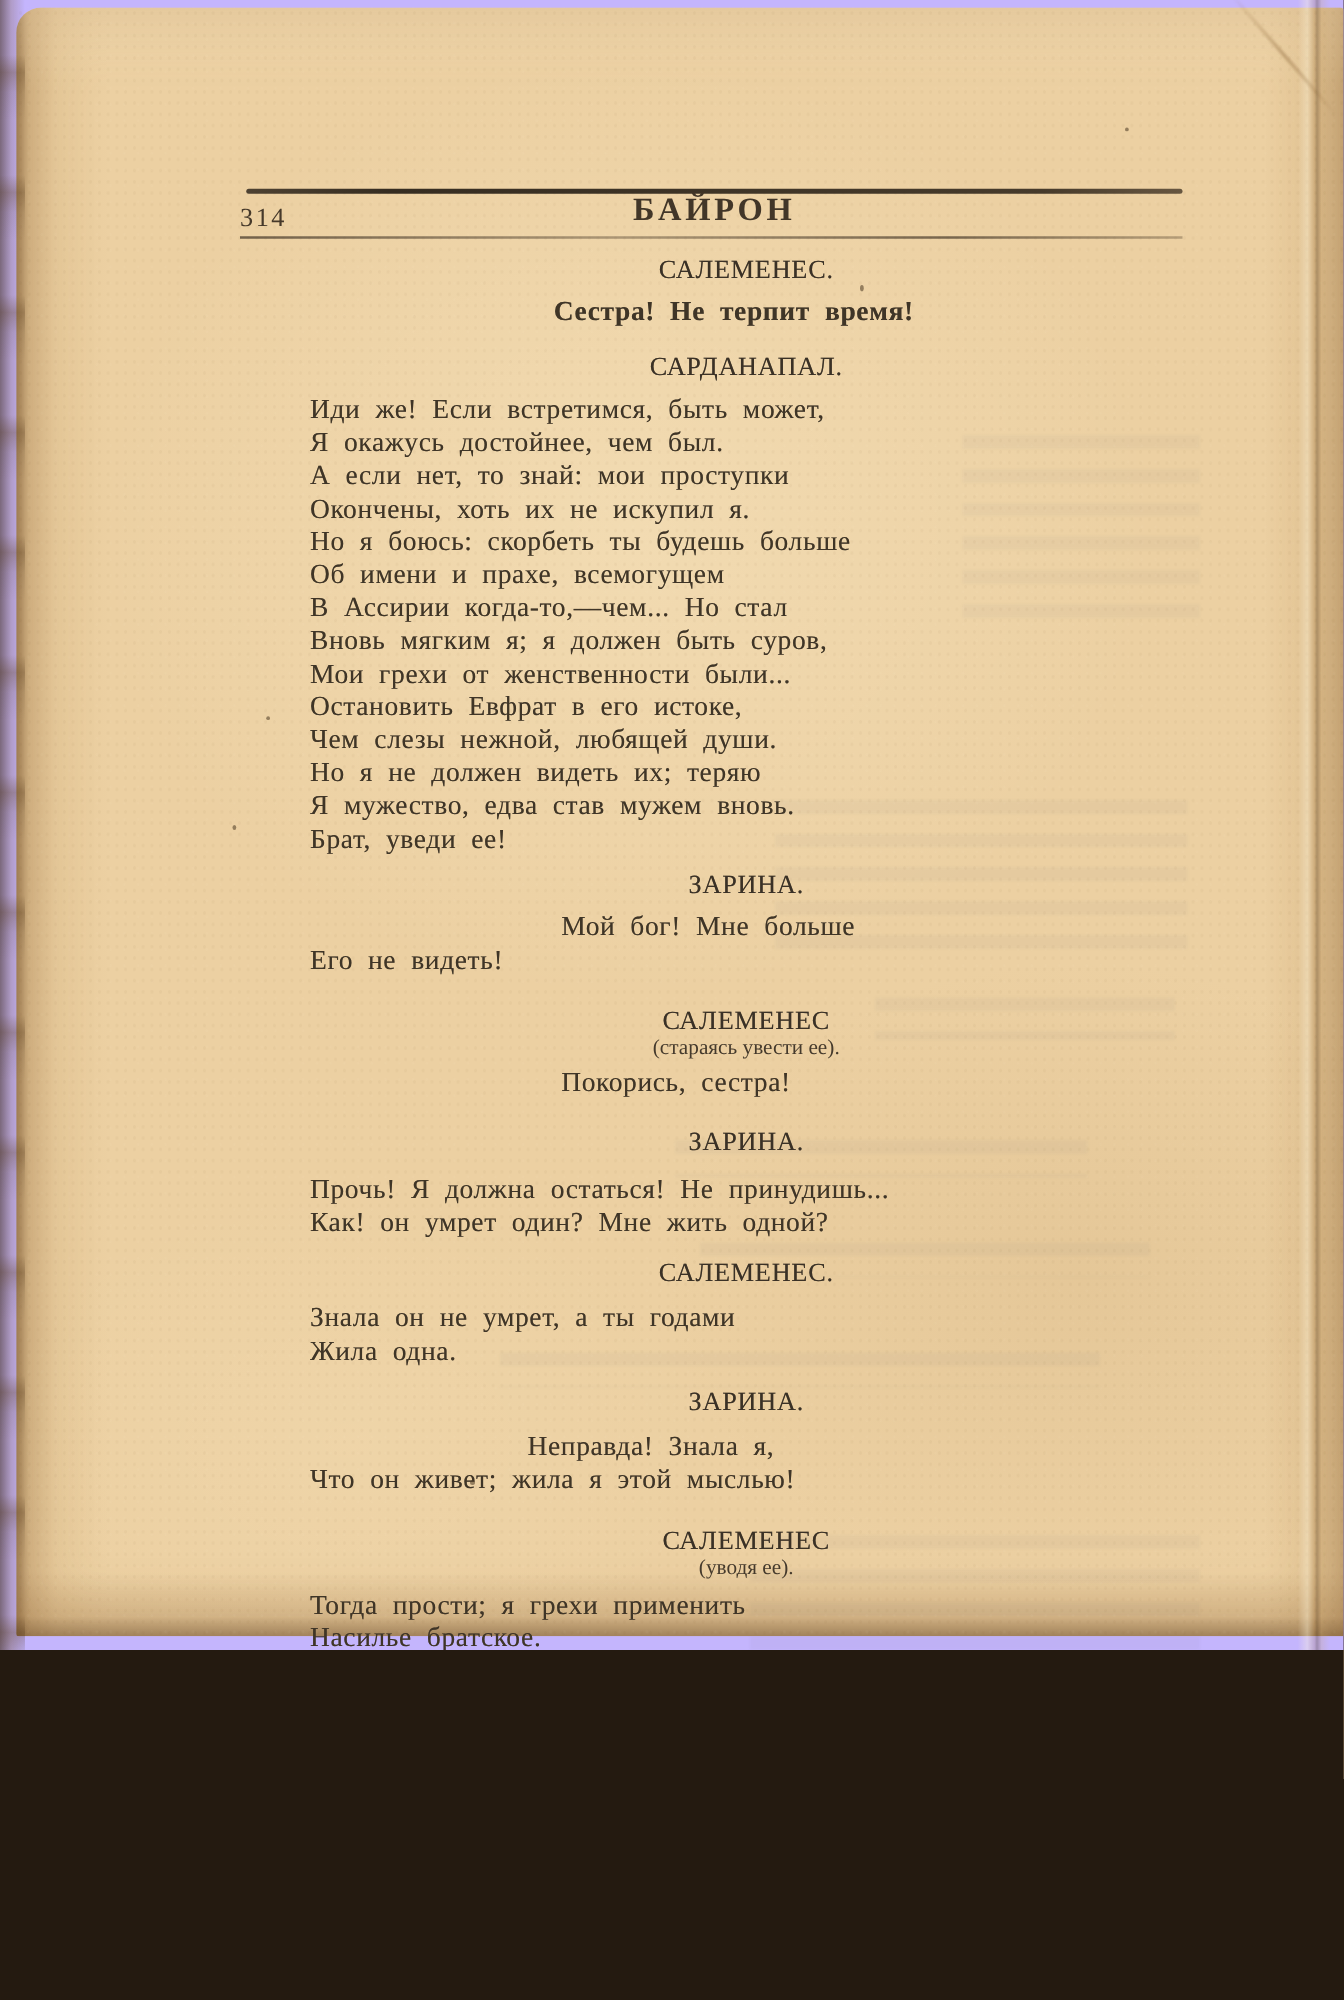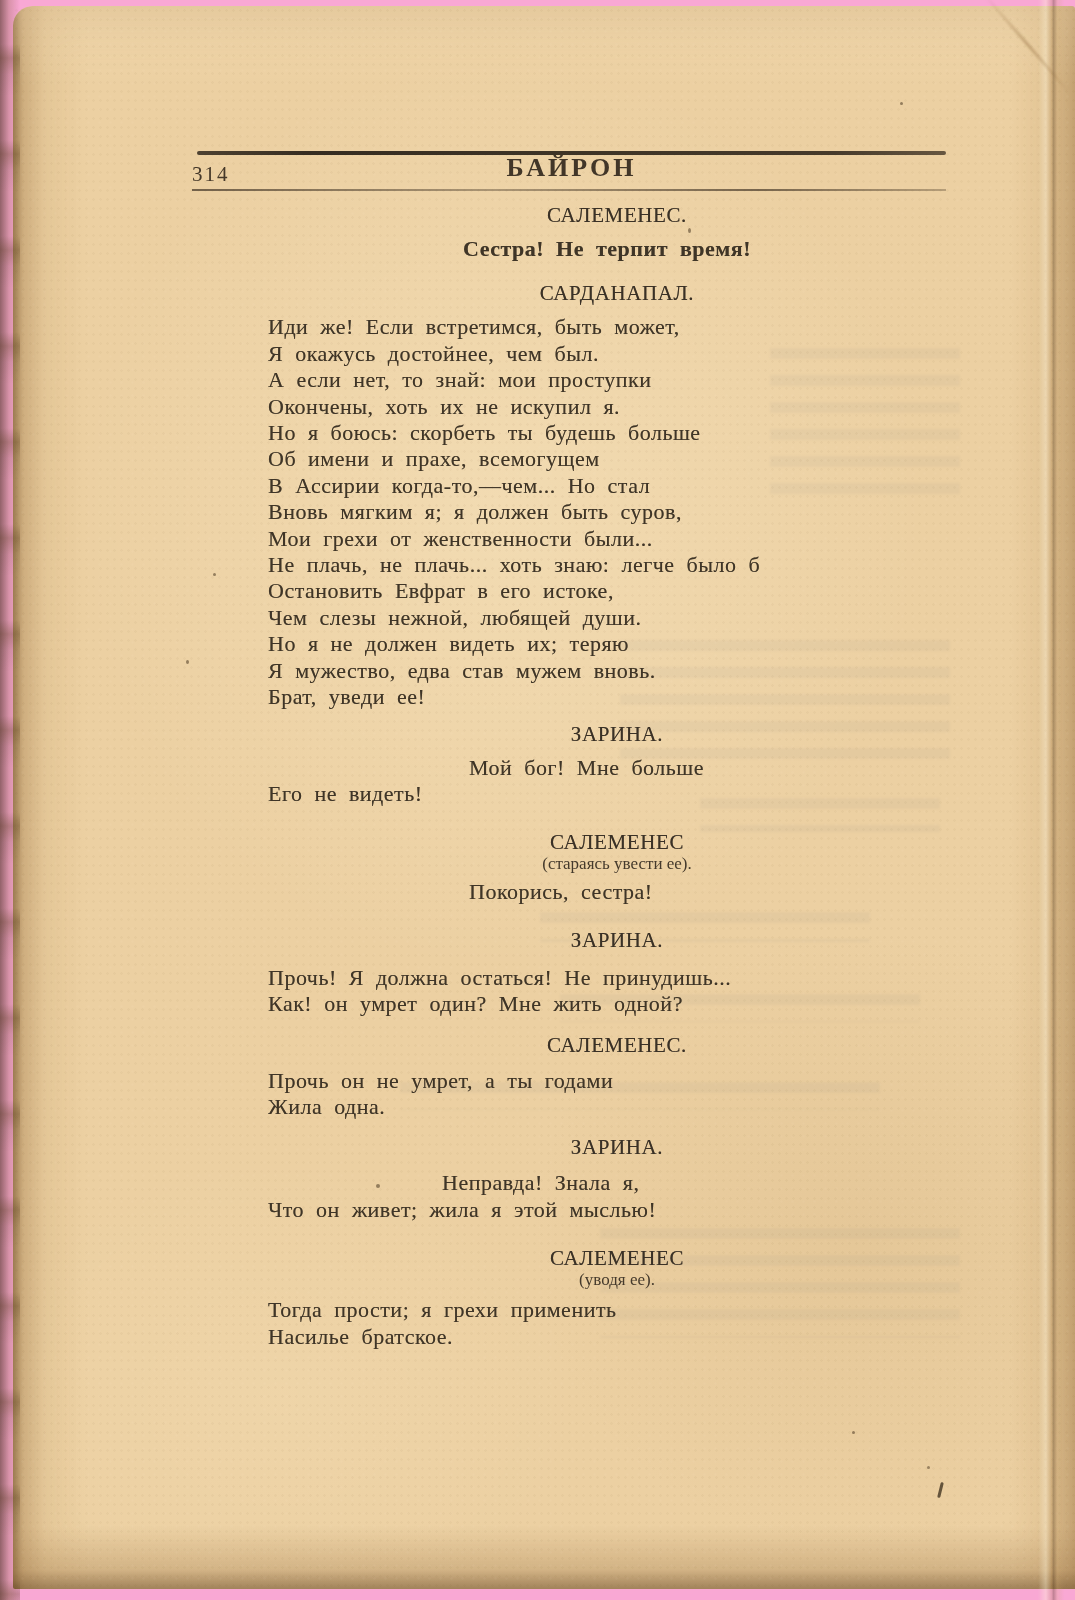--- a/index.html
+++ b/index.html
@@ -1,18 +1,18 @@
 <!DOCTYPE html>
 <html lang="ru"><head>
 <meta charset="utf-8">
 <style>
   html,body{margin:0;padding:0;background:#241a10;}
   .canvas{
-    position:relative;width:1075px;height:1600px;overflow:hidden;
-    background:#f9a8d4;
+    position:relative;width:1075px;height:1320px;overflow:hidden;
+    background:#c4b5fd;
     font-family:"Liberation Serif","DejaVu Serif",serif;
   }
   
   .paper{
     position:absolute;left:13px;top:6px;right:0;bottom:11px;
     border-radius:20px 3px 0 2px;
     background:
       linear-gradient(180deg, rgba(252,233,196,.28) 0%, rgba(252,233,196,0) 5%),
       linear-gradient(0deg, rgba(92,62,30,.50) 0%, rgba(140,100,55,.22) 1.2%, rgba(140,100,55,0) 4%),
       linear-gradient(90deg, rgba(110,76,38,.55) 0%, rgba(160,120,70,.30) 1%, rgba(200,165,110,.15) 3%, rgba(0,0,0,0) 7%),
@@ -59,21 +59,21 @@
   }
   
   .rule-thick{position:absolute;left:197px;top:151px;width:749px;height:4px;
     background:linear-gradient(90deg, rgba(56,46,34,.88), rgba(44,36,26,.95) 15%, rgba(52,42,30,.9) 85%, rgba(70,56,40,.8));border-radius:2px;}
   .rule-thin{position:absolute;left:192px;top:189px;width:754px;height:2px;
     background:linear-gradient(90deg, rgba(74,60,44,.75), rgba(90,74,54,.45) 40%, rgba(70,56,40,.7) 75%, rgba(100,82,58,.4));}
   .page-num{position:absolute;left:192px;top:162px;font-size:21px;letter-spacing:2px;color:#46392a;}
   .running-title{position:absolute;left:197px;top:153px;width:749px;text-align:center;
     font-size:26px;letter-spacing:3px;color:#423628;font-weight:bold;}
   
-  .col{position:absolute;left:248px;top:204px;width:698px;color:#3f3527;margin-left:20px;}
+  .col{position:absolute;left:248px;top:204px;width:698px;color:#3f3527;}
   .speaker{font-size:21px;line-height:26px;text-align:center;letter-spacing:.6px;
     margin:18px 0 8px 0;color:#3a3126;text-shadow:0 0 .5px rgba(58,49,38,.55);}
   .stage{font-size:17px;line-height:22px;text-align:center;margin:-4px 0 4px 0;color:#453a2c;}
   .vline{font-size:22px;line-height:26.4px;word-spacing:6px;letter-spacing:.5px;
     text-shadow:0 0 .5px rgba(63,53,39,.5);white-space:nowrap;}
   .ind-a{margin-left:195px;font-weight:bold;}   
   .ind-b{margin-left:201px;}   
   .ind-c{margin-left:174px;}   
   .m-first{margin-top:-2px;}
   .gap-xs{margin-top:14px;}
@@ -117,41 +117,40 @@
     <div class="speaker">САРДАНАПАЛ.</div>
     <div class="vline">Иди же! Если встретимся, быть может,</div>
     <div class="vline">Я окажусь достойнее, чем был.</div>
     <div class="vline">А если нет, то знай: мои проступки</div>
     <div class="vline">Окончены, хоть их не искупил я.</div>
     <div class="vline">Но я боюсь: скорбеть ты будешь больше</div>
     <div class="vline">Об имени и прахе, всемогущем</div>
     <div class="vline">В Ассирии когда-то,—чем... Но стал</div>
     <div class="vline">Вновь мягким я; я должен быть суров,</div>
     <div class="vline">Мои грехи от женственности были...</div>
-    <div class="vline">Не плачь, не плачь... хоть знаю: легче было б</div>
     <div class="vline">Остановить Евфрат в его истоке,</div>
     <div class="vline">Чем слезы нежной, любящей души.</div>
     <div class="vline">Но я не должен видеть их; теряю</div>
     <div class="vline">Я мужество, едва став мужем вновь.</div>
     <div class="vline">Брат, уведи ее!</div>
 
     <div class="speaker" style="margin-top:10px;">ЗАРИНА.</div>
     <div class="vline ind-b">Мой бог! Мне больше</div>
     <div class="vline">Его не видеть!</div>
 
     <div class="speaker" style="margin-top:22px;margin-bottom:2px;">САЛЕМЕНЕС</div>
     <div class="stage">(стараясь увести ее).</div>
     <div class="vline ind-b">Покорись, сестра!</div>
 
     <div class="speaker" style="margin-top:21px;margin-bottom:12px;">ЗАРИНА.</div>
     <div class="vline">Прочь! Я должна остаться! Не принудишь...</div>
     <div class="vline">Как! он умрет один? Мне жить одной?</div>
 
     <div class="speaker gap-xs" style="margin-bottom:10px;">САЛЕМЕНЕС.</div>
-    <div class="vline">Прочь он не умрет, а ты годами</div>
+    <div class="vline">Знала он не умрет, а ты годами</div>
     <div class="vline">Жила одна.</div>
 
     <div class="speaker gap-xs" style="margin-bottom:10px;">ЗАРИНА.</div>
     <div class="vline ind-c">Неправда! Знала я,</div>
     <div class="vline">Что он живет; жила я этой мыслью!</div>
 
     <div class="speaker" style="margin-top:22px;margin-bottom:2px;">САЛЕМЕНЕС</div>
     <div class="stage" style="margin-bottom:6px;">(уводя ее).</div>
     <div class="vline">Тогда прости; я грехи применить</div>
     <div class="vline">Насилье братское.</div>

